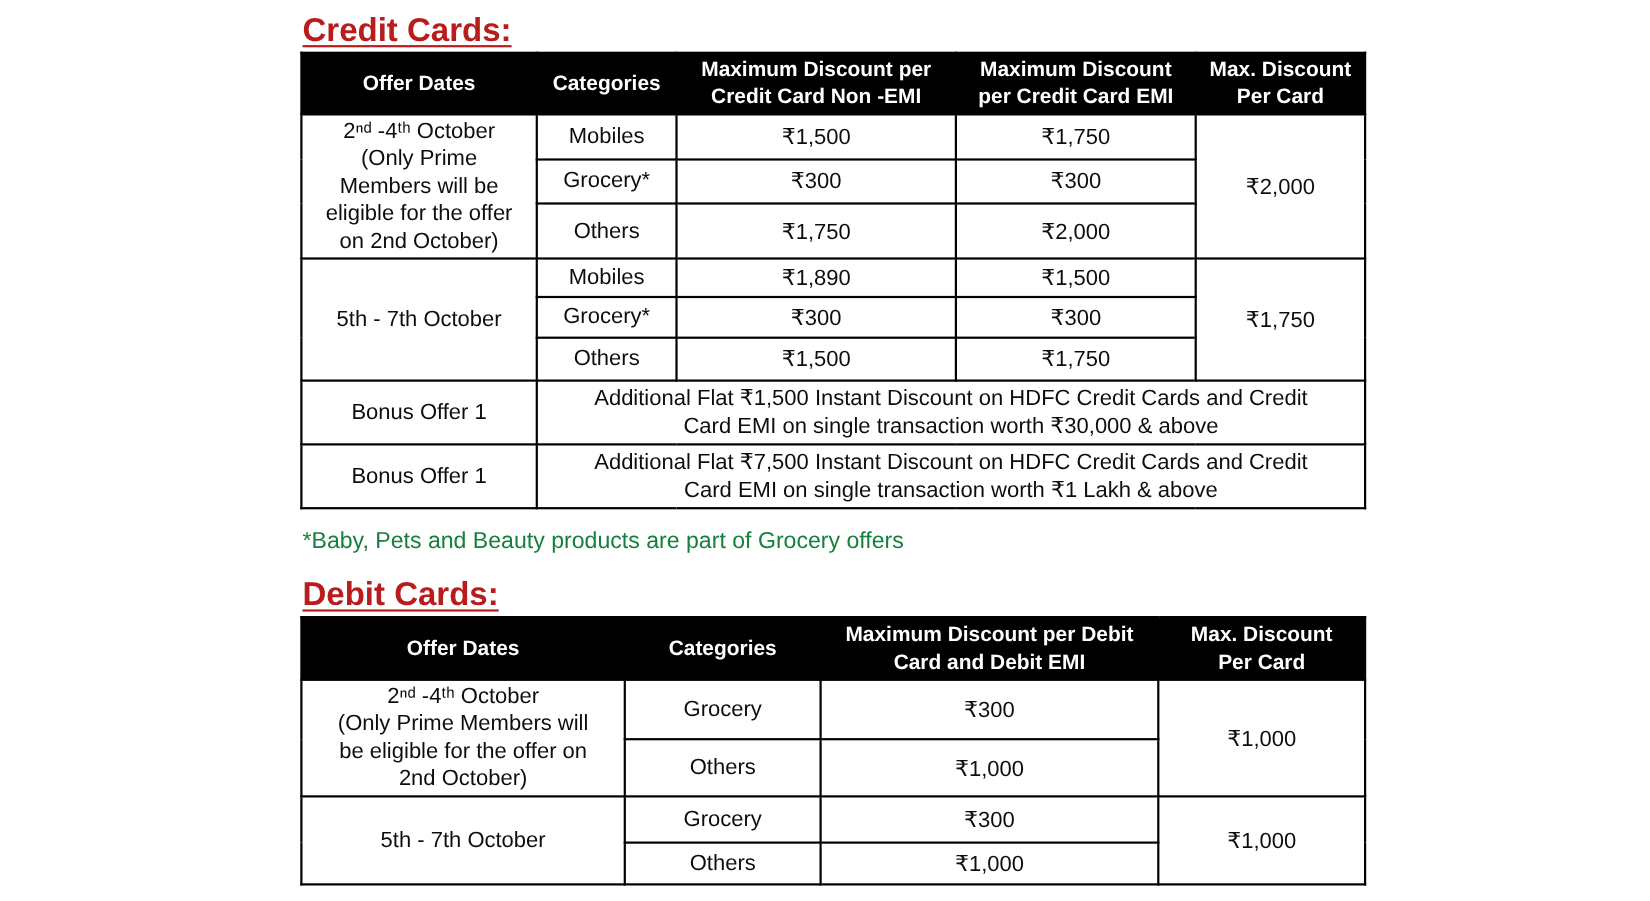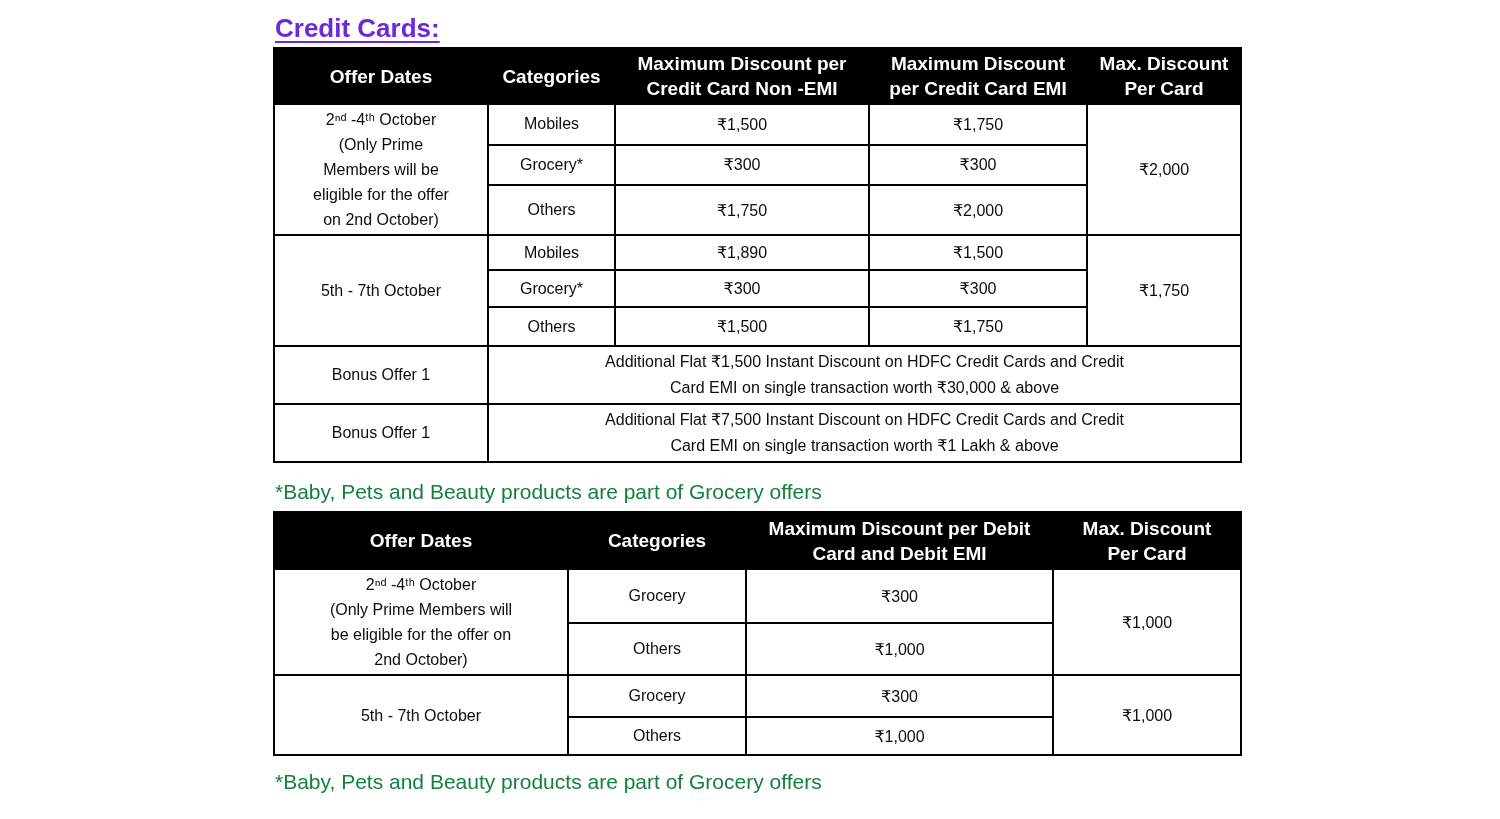--- a/index.html
+++ b/index.html
@@ -13,43 +13,43 @@
     overflow: hidden;
   }
   .page {
     position: absolute;
     left: 273px;
     top: 0;
     width: 970px;
   }
   .section-title {
     margin: 16px 0 0 2px;
-    font-size: 26px;
+    font-size: 30px;
     line-height: 24px;
     font-weight: bold;
-    color: #6d28d9;
+    color: #b91c1c;
     text-decoration: underline;
     text-decoration-thickness: 2px;
     text-underline-offset: 4px;
   }
   .section-title.debit { margin-top: 25px; }
 
   table.offers-table {
     border-collapse: collapse;
     table-layout: fixed;
     margin-top: 7px;
     width: 967px;
   }
   table.offers-table th,
   table.offers-table td {
     border: 2px solid #000;
     text-align: center;
     vertical-align: middle;
     padding: 2px 6px;
-    font-size: 16px;
+    font-size: 20px;
     color: #0d0d0d;
   }
   table.offers-table th {
     background: #000;
     color: #ffffff;
     font-weight: bold;
     font-size: 19px;
     line-height: 25px;
     border-color: #000;
   }
@@ -158,20 +158,21 @@
       <tr class="h50">
         <td class="bonus-label-cell">Bonus Offer 1</td>
         <td class="bonus-text-cell ml" colspan="4">Additional Flat ₹7,500 Instant Discount on HDFC Credit Cards and Credit
 Card EMI on single transaction worth ₹1 Lakh &amp; above</td>
       </tr>
     </tbody>
   </table>
 
   <p class="footnote">*Baby, Pets and Beauty products are part of Grocery offers</p>
 
+  <h2 class="section-title debit">Debit Cards:</h2>
 
   <table class="offers-table">
     <colgroup>
       <col style="width:294px">
         <col style="width:178px">
         <col style="width:307px">
         <col style="width:188px">
     </colgroup>
     <thead>
       <tr class="h57">

